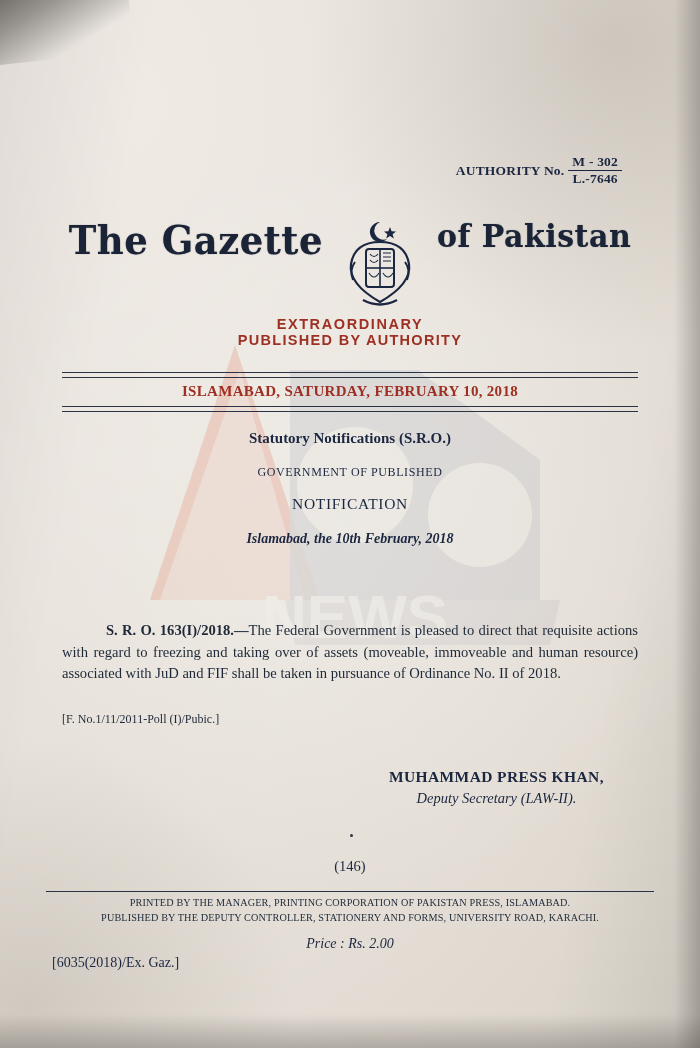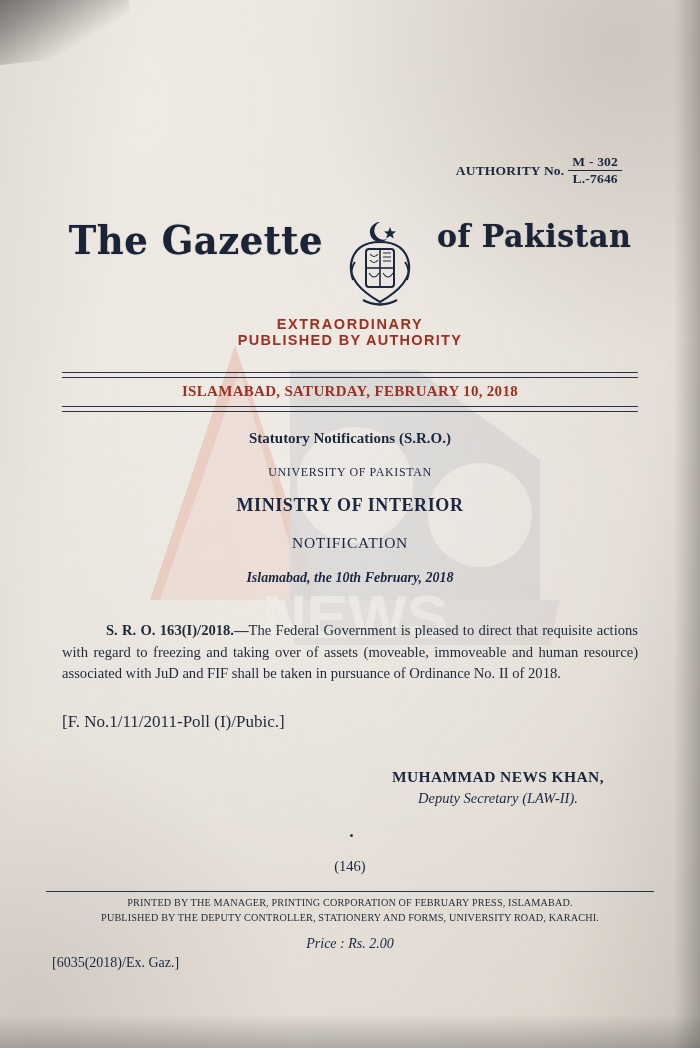--- a/index.html
+++ b/index.html
@@ -217,21 +217,21 @@
     text-align: justify;
     color: #1e2938;
   }
   .body-para .indent { padding-left: 44px; }
   .body-para b { font-weight: bold; }
 
   .fileno {
     position: absolute;
     left: 62px;
     top: 712px;
-    font-size: 17px;
+    font-size: 12px;
     color: #1e2938;
   }
 
   .signature {
     position: absolute;
     right: 96px;
     top: 768px;
     text-align: center;
     color: #1b2740;
   }
@@ -354,43 +354,42 @@
     </div>
 
     <div class="rule r1"></div>
     <div class="rule thin r2"></div>
     <div class="dateline">ISLAMABAD, SATURDAY, FEBRUARY 10, 2018</div>
     <div class="rule thin r3"></div>
     <div class="rule r4"></div>
 
     <div class="mid">
       <div class="sro">Statutory Notifications (S.R.O.)</div>
-      <div class="gov">UNIVERSITY OF PAKISTAN</div>
-      <div class="ministry">MINISTRY OF INTERIOR</div>
+      <div class="gov">GOVERNMENT OF PUBLISHED</div>
       <div class="notif">NOTIFICATION</div>
       <div class="place">Islamabad, the 10th February, 2018</div>
     </div>
 
     <div class="body-para">
       <span class="indent"></span><b>S. R. O. 163(I)/2018.—</b><span>The Federal Government is pleased to direct that requisite actions with regard to freezing and taking over of assets (moveable, immoveable and human resource) associated with JuD and FIF shall be taken in pursuance of Ordinance No. II of 2018.</span>
     </div>
 
     <div class="fileno">[F. No.1/11/2011-Poll (I)/Pubic.]</div>
 
     <div class="signature">
-      <div class="name">MUHAMMAD NEWS KHAN,</div>
+      <div class="name">MUHAMMAD PRESS KHAN,</div>
       <div class="role">Deputy Secretary (LAW-II).</div>
     </div>
 
     <div class="dot"></div>
     <div class="pagenum">(146)</div>
 
     <div class="footer-rule"></div>
     <div class="imprint">
-      <div>PRINTED BY THE MANAGER, PRINTING CORPORATION OF FEBRUARY PRESS, ISLAMABAD.</div>
+      <div>PRINTED BY THE MANAGER, PRINTING CORPORATION OF PAKISTAN PRESS, ISLAMABAD.</div>
       <div>PUBLISHED BY THE DEPUTY CONTROLLER, STATIONERY AND FORMS, UNIVERSITY ROAD, KARACHI.</div>
     </div>
 
     <div class="price">Price : Rs.  2.00</div>
     <div class="refcode">[6035(2018)/Ex. Gaz.]</div>
   </div>
 
   <div class="corner-shadow"></div>
   <div class="edge-shadow-right"></div>
   <div class="edge-shadow-bottom"></div>

